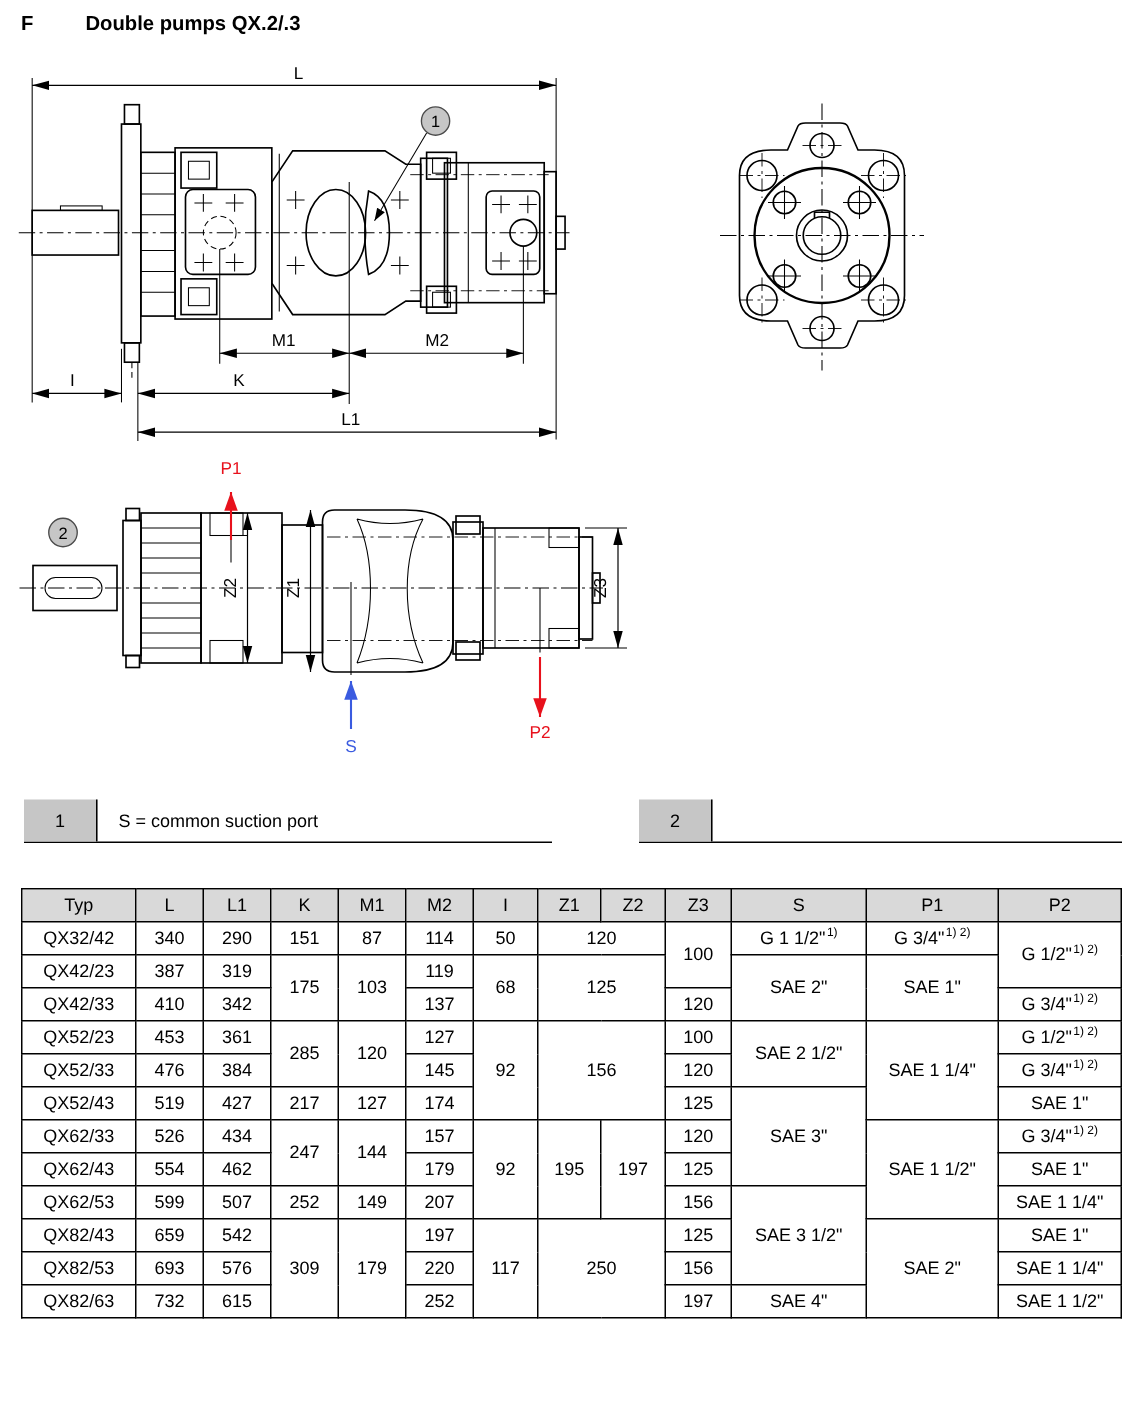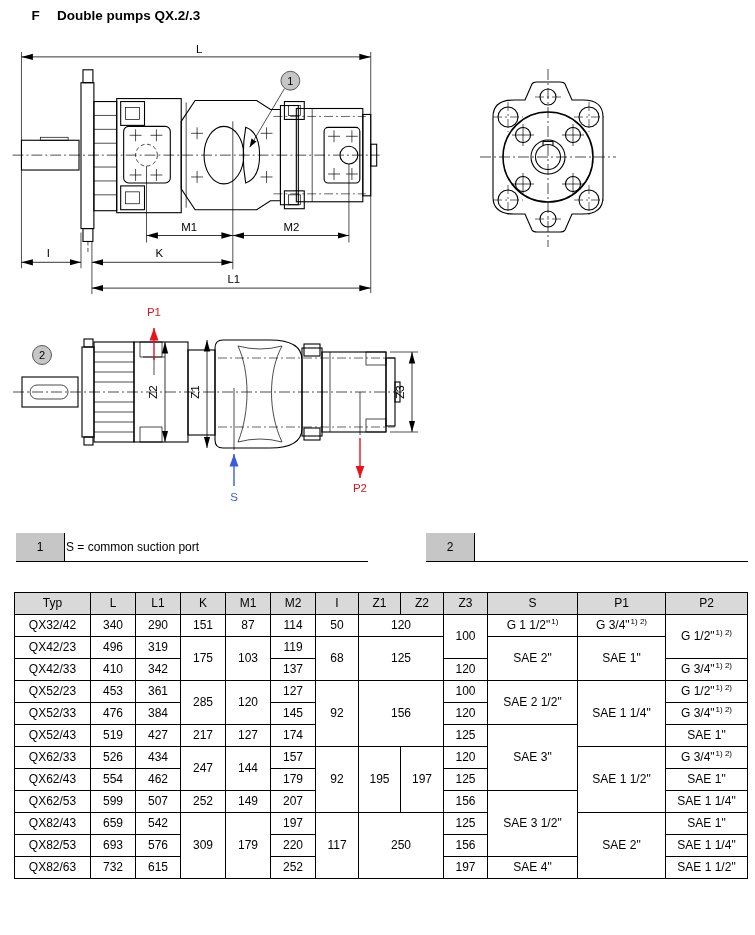--- a/index.html
+++ b/index.html
@@ -1,18 +1,18 @@
 <!DOCTYPE html>
 <html style="--pressure-port: #e8111c; --suction-port: #3a5be0; --callout-fill: #c6c6c6; --table-header-bg: #d9d9d9;"><head>
 <meta charset="utf-8">
 <style>
   html,body{margin:0;padding:0;background:#fff;}
   body{width:755px;height:935px;position:relative;font-family:"Liberation Sans",sans-serif;color:#000;overflow:hidden;}
   .abs{position:absolute;}
-  .page-header{left:14px;top:8px;font-size:13.5px;font-weight:bold;text-align:center;}
+  .page-header{left:14px;top:8px;font-size:13.5px;font-weight:bold;}
   .page-header .sec{display:inline-block;width:43px;}
   
   svg{overflow:visible;}
   svg text{font-family:"Liberation Sans",sans-serif;font-size:11.5px;fill:#000;}
   .s1{fill:none;stroke:#000;stroke-width:1.1;}
   .thin{fill:none;stroke:#000;stroke-width:0.7;}
   .dim{fill:none;stroke:#000;stroke-width:0.8;}
   .cl{fill:none;stroke:#000;stroke-width:0.7;stroke-dasharray:11 3 2 3;}
   .cl-thin{fill:none;stroke:#000;stroke-width:0.6;stroke-dasharray:9 3 2 3;}
   .dash{stroke-dasharray:4 2.5;}
@@ -22,21 +22,21 @@
   .blue-l{stroke:var(--suction-port);stroke-width:1.4;fill:none;}
   text.red-t{fill:var(--pressure-port);text-anchor:middle;}
   text.blue-t{fill:var(--suction-port);text-anchor:middle;}
   .red-fill{fill:var(--pressure-port);}
   .blue-fill{fill:var(--suction-port);}
   .callout-circle{fill:var(--callout-fill);stroke:#4a4a4a;stroke-width:0.9;}
   .callout-num{text-anchor:middle;font-size:11px;}
   
   .legend{position:absolute;display:flex;border-bottom:1.6px solid #000;height:28px;font-size:12px;background:#fff;}
   .legend-num{width:48px;background:var(--callout-fill);border-right:1.2px solid #000;text-align:center;line-height:28px;}
-  .legend-text{padding-left:1px;line-height:28px;white-space:nowrap;}
+  .legend-text{padding-left:14px;line-height:28px;white-space:nowrap;}
   
   .tbl-wrap{left:14px;top:592px;}
   table{border-collapse:collapse;table-layout:fixed;width:734px;font-size:12px;border:1.6px solid #000;}
   th,td{border:1px solid #000;text-align:center;height:21px;padding:0 1px;font-weight:normal;line-height:1.05;white-space:nowrap;overflow:hidden;}
   thead th{background:var(--table-header-bg);height:21px;border-bottom:1.6px solid #000;}
   tr.group-start td{border-top:1.6px solid #000;}
   td sup{font-size:8px;line-height:0;margin-left:1px;}
   
   .footnotes{left:14px;top:893px;font-size:10.5px;line-height:13.5px;}
   .footnotes div{white-space:nowrap;}
@@ -267,21 +267,21 @@
           <td>114</td>
           <td>50</td>
           <td colspan="2">120</td>
           <td rowspan="2">100</td>
           <td>G 1 1/2"<sup>1)</sup></td>
           <td>G 3/4"<sup>1) 2)</sup></td>
           <td rowspan="2">G 1/2"<sup>1) 2)</sup></td>
         </tr>
         <tr class="group-start">
           <td>QX42/23</td>
-          <td>496</td>
+          <td>387</td>
           <td>319</td>
           <td rowspan="2">175</td>
           <td rowspan="2">103</td>
           <td>119</td>
           <td rowspan="2">68</td>
           <td rowspan="2" colspan="2">125</td>
           <td rowspan="2">SAE 2"</td>
           <td rowspan="2">SAE 1"</td>
         </tr>
         <tr>

